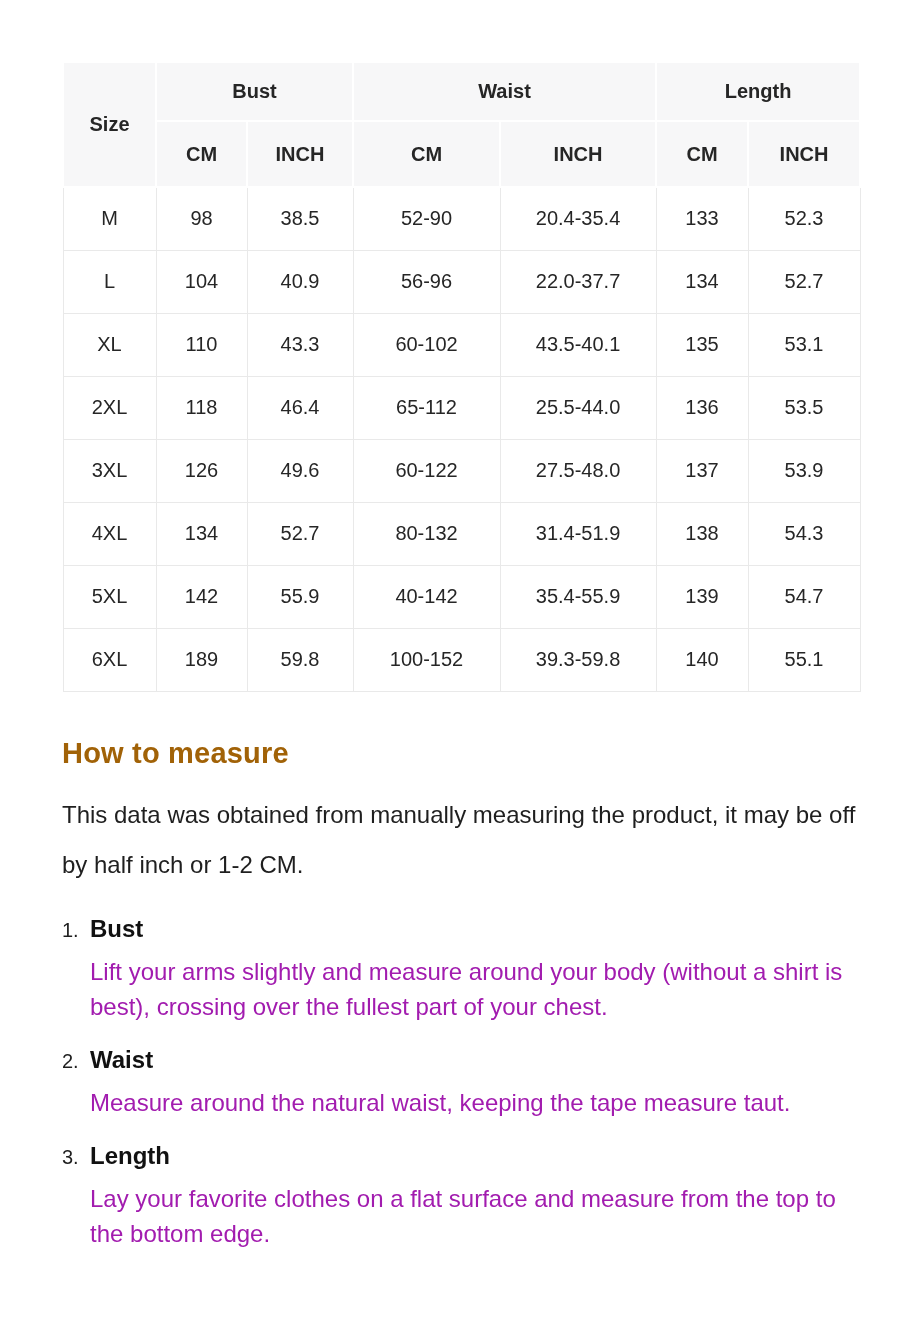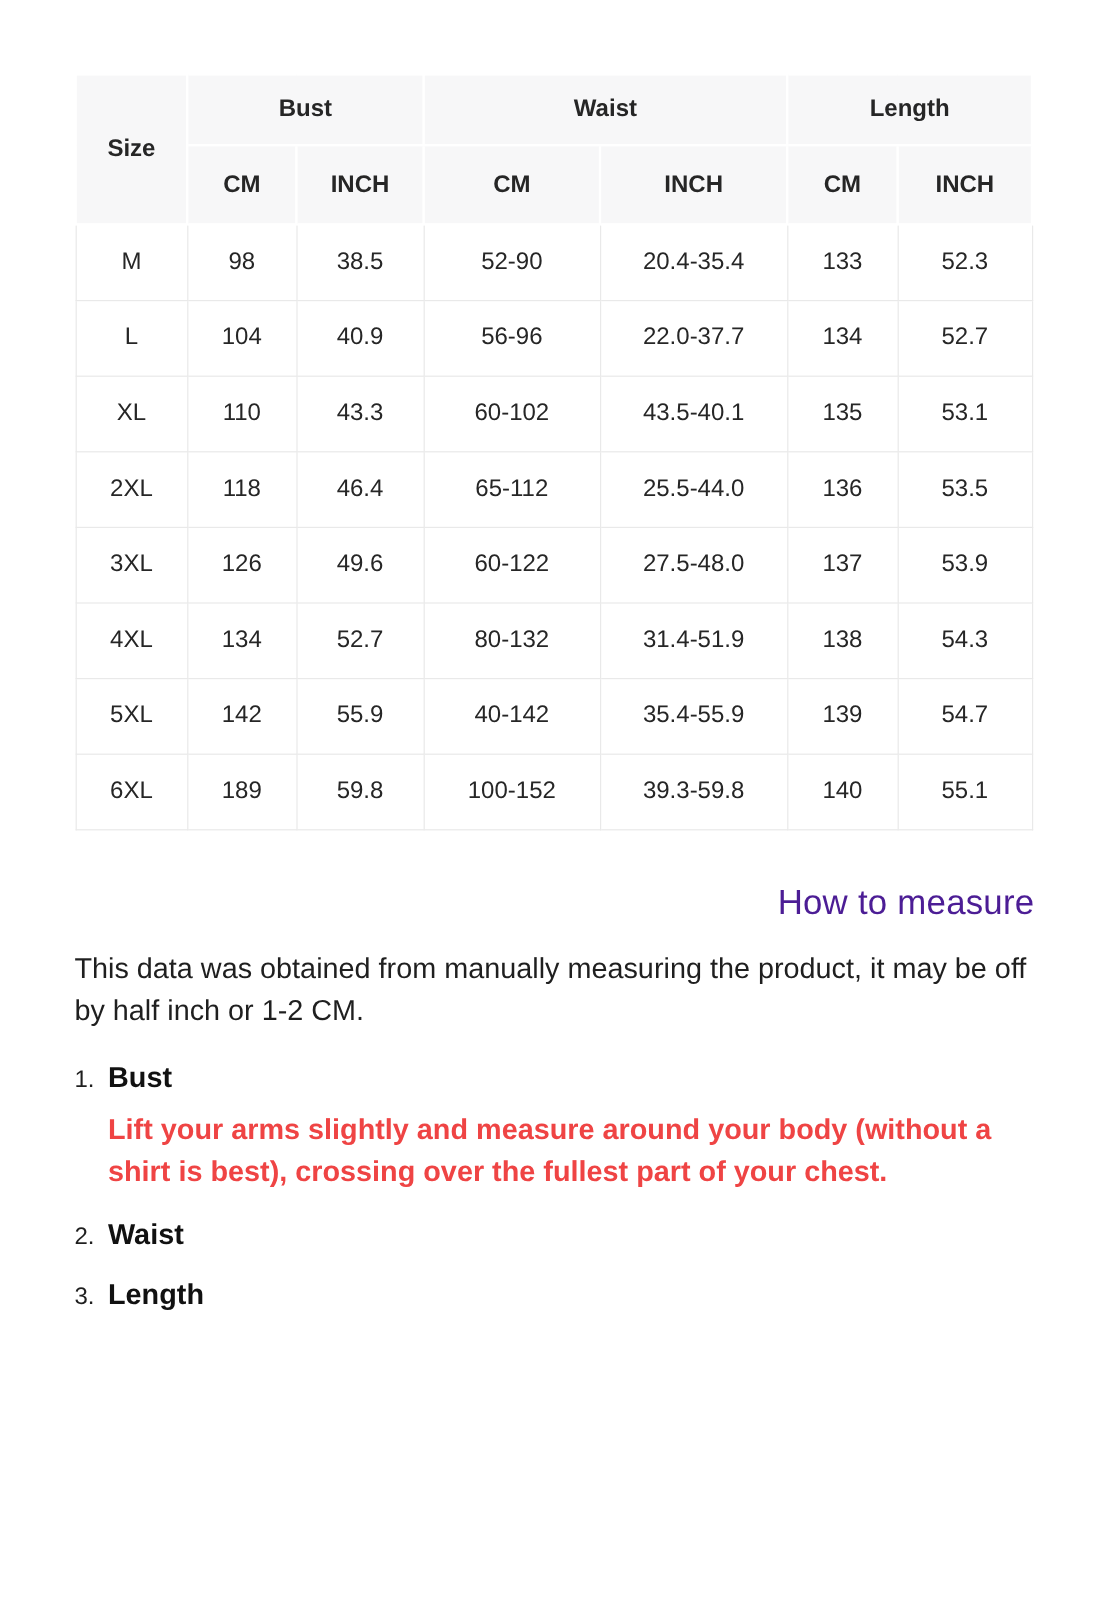--- a/index.html
+++ b/index.html
@@ -45,29 +45,28 @@
     color: #262626;
     text-align: center;
     vertical-align: middle;
     height: 63px;
   }
 
   
   .htm-title {
     margin-top: 45px;
     font-size: 29px;
-    font-weight: normal;
-    color: #4c1d95;
+    font-weight: bold;
+    color: #a16207;
     letter-spacing: 0.2px;
-    text-align: right;
   }
   .htm-intro {
     margin-top: 20px;
     font-size: 24px;
-    line-height: 35px;
+    line-height: 50px;
     max-width: 800px;
     color: #1f1f1f;
   }
   .steps { margin-top: 25px; }
   .step { display: flex; margin-bottom: 22px; }
   .step-number {
     flex: 0 0 20px;
     font-size: 20px;
     padding-top: 4px;
     text-align: left;
@@ -76,22 +75,21 @@
   .step-body { margin-left: 8px; max-width: 772px; }
   .step-term {
     font-size: 24px;
     font-weight: bold;
     color: #111111;
   }
   .step-desc {
     margin-top: 11px;
     font-size: 24px;
     line-height: 35px;
-    color: #ef4444;
-    font-weight: bold;
+    color: #a21caf;
   }
 </style>
 </head>
 <body>
 
 <div class="page">
 
   <table class="size-chart">
     <colgroup>
       <col class="c-size">
@@ -205,24 +203,26 @@
       <div class="step-body">
         <div class="step-term">Bust</div>
         <p class="step-desc">Lift your arms slightly and measure around your body (without a shirt is best), crossing over the fullest part of your chest.</p>
       </div>
     </div>
 
     <div class="step">
       <span class="step-number">2.</span>
       <div class="step-body">
         <div class="step-term">Waist</div>
+        <p class="step-desc">Measure around the natural waist, keeping the tape measure taut.</p>
       </div>
     </div>
 
     <div class="step">
       <span class="step-number">3.</span>
       <div class="step-body">
         <div class="step-term">Length</div>
+        <p class="step-desc">Lay your favorite clothes on a flat surface and measure from the top to the bottom edge.</p>
       </div>
     </div>
 
   </div>
 </div>
 
 </body></html>

